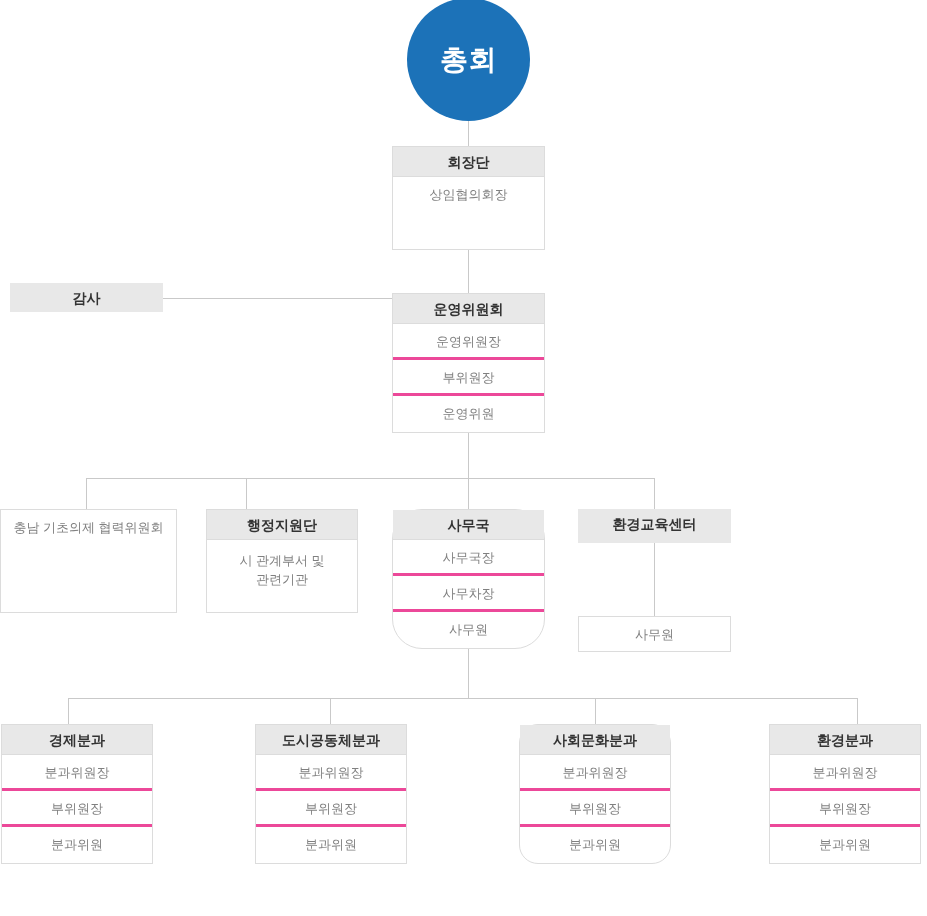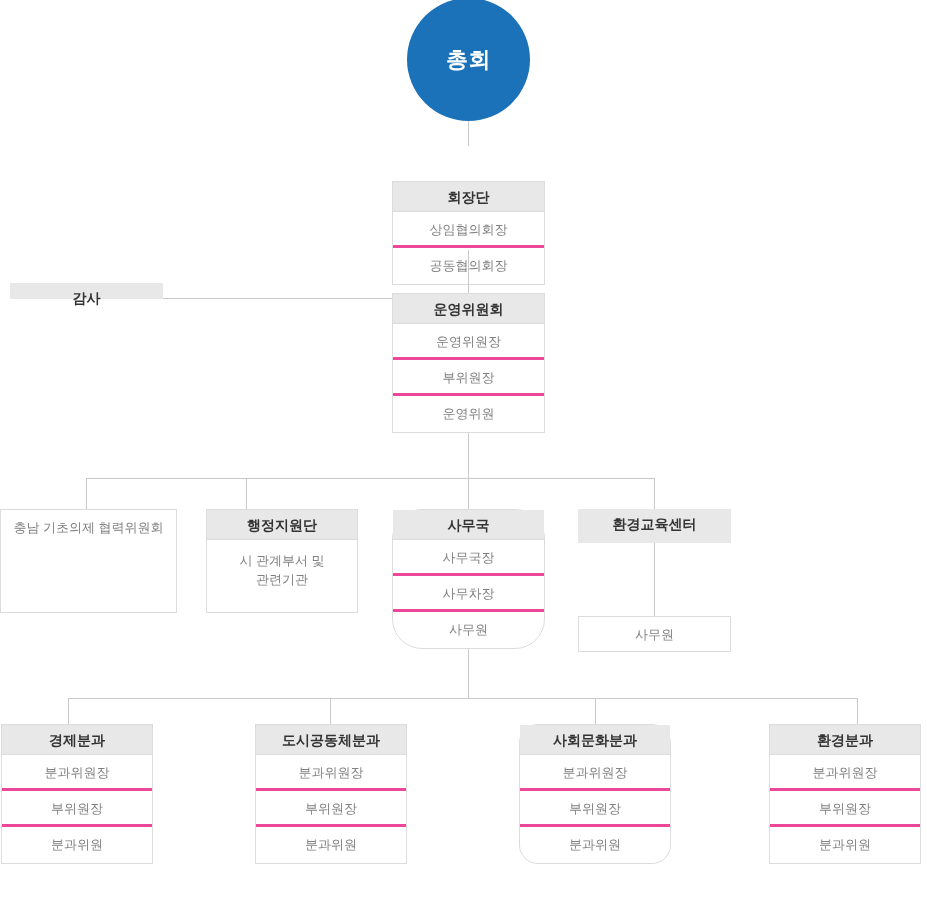--- a/index.html
+++ b/index.html
@@ -33,21 +33,21 @@
   .circle {
     position: absolute;
     border-radius: 50%;
     background: #1c72b8;
     display: flex;
     align-items: center;
     justify-content: center;
   }
   .circle-label {
     color: #ffffff;
-    font-size: 22px;
+    font-size: 28px;
     font-weight: bold;
     letter-spacing: 0.5px;
   }
 
   
   .box {
     position: absolute;
     border: 1px solid #dcdcdc;
     background: #ffffff;
   }
@@ -99,29 +99,28 @@
 <body>
 
 <div id="chart">
 
   <div class="circle" style="left:407px; top:-2px; width:123px; height:123px;">
     <span class="circle-label">총회</span>
   </div>
 
   <div class="line-v" style="left:468px; top:121px; height:25px;"></div>
 
-  <div class="box" style="left:392px; top:146px; width:153px; height:104px;margin-top:35px;">
+  <div class="box" style="left:392px; top:146px; width:153px; height:104px;">
     <div class="box-header">회장단</div>
     <div class="box-row">상임협의회장</div>
-    <div class="box-row">공동협의회장</div>
   </div>
 
   <div class="line-v" style="left:468px; top:250px; height:43px;"></div>
 
-  <div class="box header-only" style="left:10px; top:283px; width:153px; height:16px;">
+  <div class="box header-only" style="left:10px; top:283px; width:153px; height:29px;">
     <div class="box-header">감사</div>
   </div>
 
   <div class="line-h" style="left:163px; top:298px; width:229px;"></div>
 
   <div class="box" style="left:392px; top:293px; width:153px; height:140px;">
     <div class="box-header">운영위원회</div>
     <div class="box-row">운영위원장</div>
     <div class="box-row">부위원장</div>
     <div class="box-row">운영위원</div>

